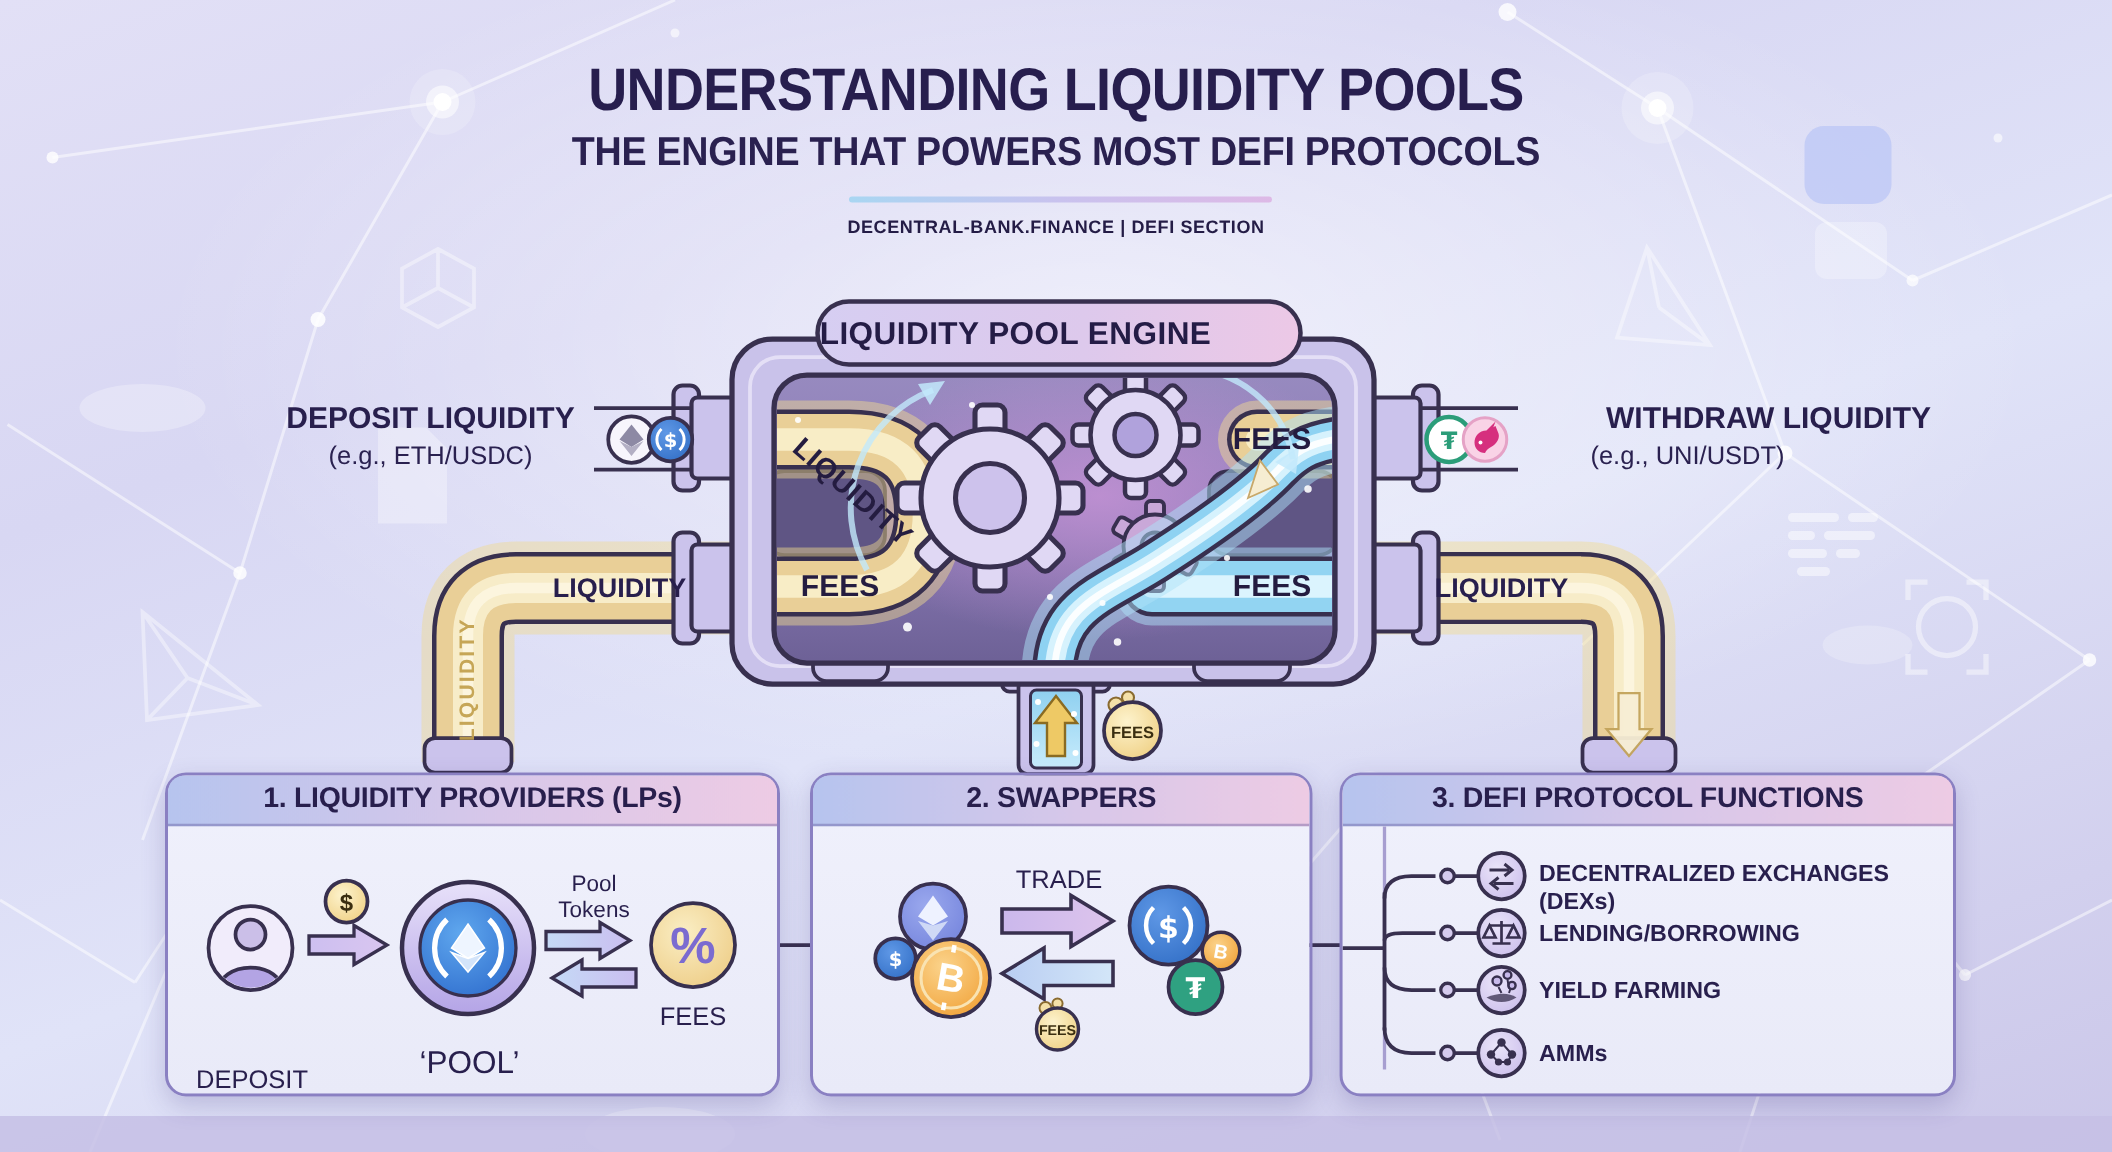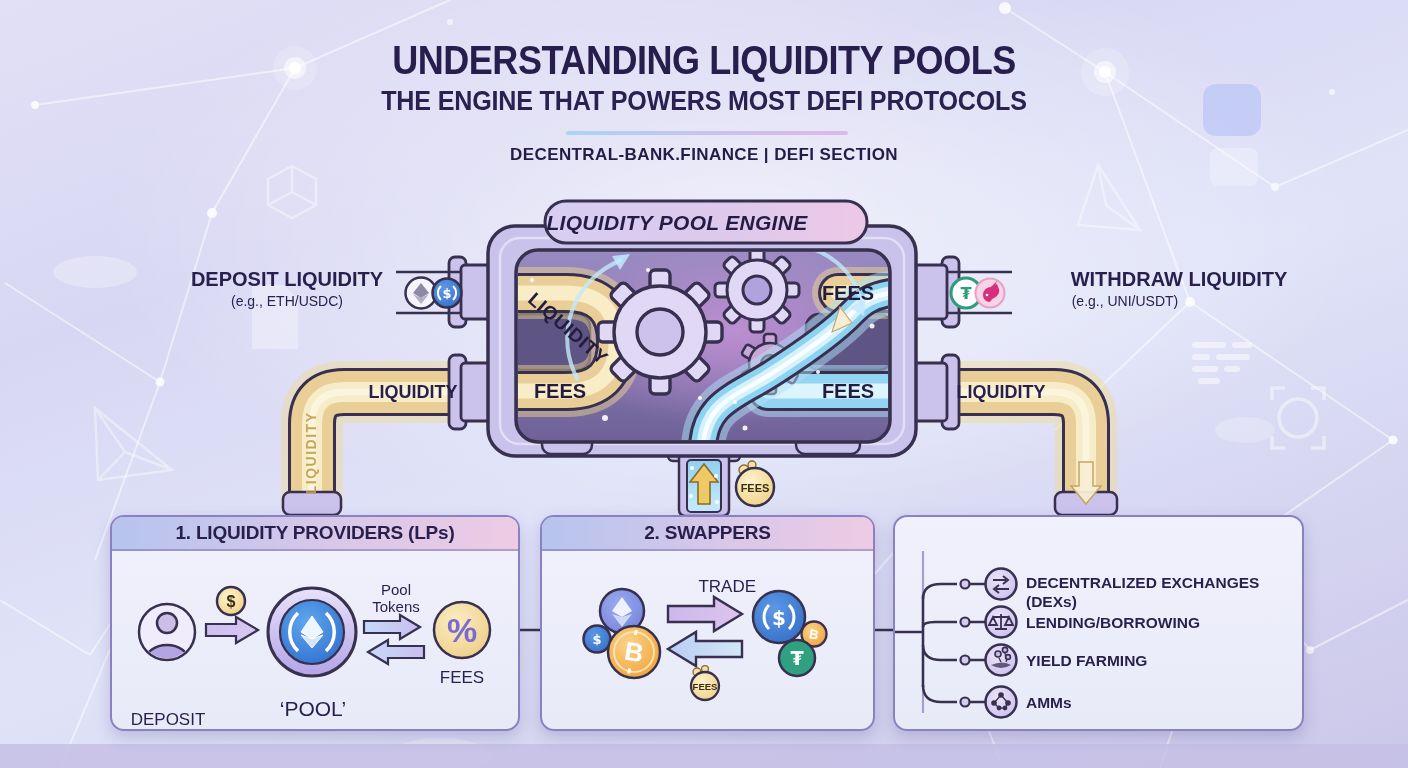--- a/index.html
+++ b/index.html
@@ -10,24 +10,24 @@
       linear-gradient(160deg,#e2e0f6 0%,#d8d7f3 28%,#e0e3f8 55%,#d2d0ee 85%,#cbc7e9 100%);
   }
   svg{display:block;}
   .abs{position:absolute;}
   .lbl{position:absolute;font-weight:bold;color:#281f4d;text-align:center;line-height:1.12;}
   
   .title{left:0;right:0;top:38px;font-size:40px;letter-spacing:-.5px;transform:scaleX(.9);color:#271e4e;}
   .subtitle{left:0;right:0;top:86px;font-size:27px;letter-spacing:-.2px;transform:scaleX(.93);color:#2a2150;}
   .divider{position:absolute;left:566px;top:131px;width:282px;height:4px;border-radius:2px;
     background:linear-gradient(90deg,#a9d6f2,#c9c2ee,#ddb9e6);}
-  .source{left:0;right:0;top:145px;font-size:17px;letter-spacing:.4px;color:#241c46;}
+  .source{left:0;right:0;top:145px;font-size:12px;letter-spacing:.4px;color:#241c46;}
   
   .io-title{font-size:20px;}
-  .io-sub{font-size:14px;font-weight:normal;color:#2a2150;}
+  .io-sub{font-size:17px;font-weight:normal;color:#2a2150;}
   
   .pipe-lbl{font-size:18px;}
   .screen-lbl{font-size:20px;color:#241c40;}
   .vert-lbl{font-size:14px;letter-spacing:1.5px;color:#c2a04c;opacity:.92;transform:rotate(-90deg);}
   .tilt-lbl{transform:rotate(41deg);font-size:19px;letter-spacing:.5px;color:#241c40;}
   .engine-title{font-size:21px;letter-spacing:.3px;color:#241c46;}
   
   .card{position:absolute;top:515px;height:212px;border:2px solid #8a80c2;border-radius:14px;
     background:linear-gradient(180deg,#f0f1fc,#e9eaf8);box-shadow:0 6px 16px rgba(70,60,130,.22);}
   .card-header{height:32px;border-radius:11px 11px 0 0;display:flex;align-items:center;justify-content:center;
@@ -327,21 +327,21 @@
     </g>
 
     <path d="M517,630 H541 M869,630 H894" stroke="#38304f" stroke-width="2.5"></path>
   </svg>
 
   <div class="lbl title">UNDERSTANDING LIQUIDITY POOLS</div>
   <div class="lbl subtitle">THE ENGINE THAT POWERS MOST DEFI PROTOCOLS</div>
   <div class="divider"></div>
   <div class="lbl source">DECENTRAL-BANK.FINANCE | DEFI SECTION</div>
 
-  <div class="lbl engine-title" style="left:545px;top:211px;width:264px;font-style:italic;">LIQUIDITY POOL ENGINE</div>
+  <div class="lbl engine-title" style="left:545px;top:211px;width:264px;">LIQUIDITY POOL ENGINE</div>
   <div class="lbl tilt-lbl" style="left:506px;top:318px;width:124px;">LIQUIDITY</div>
   <div class="lbl screen-lbl" style="left:520px;top:380px;width:80px;">FEES</div>
   <div class="lbl screen-lbl" style="left:808px;top:282px;width:80px;">FEES</div>
   <div class="lbl screen-lbl" style="left:808px;top:380px;width:80px;">FEES</div>
   <div class="lbl pipe-lbl" style="left:352px;top:382px;width:122px;">LIQUIDITY</div>
   <div class="lbl pipe-lbl" style="left:940px;top:382px;width:122px;">LIQUIDITY</div>
   <div class="lbl vert-lbl" style="left:252px;top:445px;width:120px;">LIQUIDITY</div>
 
   <div>
     <div class="lbl io-title" style="left:140px;top:268px;width:294px;">DEPOSIT LIQUIDITY</div>
@@ -477,24 +477,25 @@
         <circle cx="255" cy="141" r="18" fill="#2fa181" stroke="#38304f" stroke-width="2.5"></circle>
         <text x="255" y="148" font-size="19" font-weight="bold" fill="#fff" text-anchor="middle" font-family="DejaVu Sans, sans-serif">₮</text>
       </g>
       <g>
         <circle cx="155" cy="155" r="4" fill="#f4e0a8" stroke="#8a6b30" stroke-width="1.3"></circle>
         <circle cx="163" cy="152" r="3.4" fill="#f4e0a8" stroke="#8a6b30" stroke-width="1.3"></circle>
         <circle cx="163" cy="169" r="14" fill="url(#coinGold)" stroke="#38304f" stroke-width="2.3"></circle>
         <text x="163" y="173" font-size="9.5" font-weight="bold" fill="#3a2e10" text-anchor="middle">FEES</text>
       </g>
     </svg>
-    <div class="card-lbl" style="left:114px;top:60px;width:100px;font-size:17px;text-align:right;">TRADE</div>
+    <div class="card-lbl" style="left:114px;top:60px;width:100px;font-size:17px;">TRADE</div>
   </div>
 
   <div class="card" style="left:893px;width:407px;">
+    <div class="card-header">3. DEFI PROTOCOL FUNCTIONS</div>
     <svg class="abs" style="left:0;top:0" width="407" height="212" viewBox="0 0 407 212">
       <defs>
         <radialGradient id="iconG" cx=".4" cy=".35" r=".85">
           <stop offset="0" stop-color="#eae4f9"></stop>
             <stop offset="1" stop-color="#c7b9ea"></stop>
         </radialGradient>
       </defs>
       <path d="M28,34 V196" stroke="#a79ed0" stroke-width="2.2" fill="none"></path>
       <g fill="none" stroke="#38304f" stroke-width="2.5">
         <path d="M28,82 Q28,67 46,67 H62"></path>

